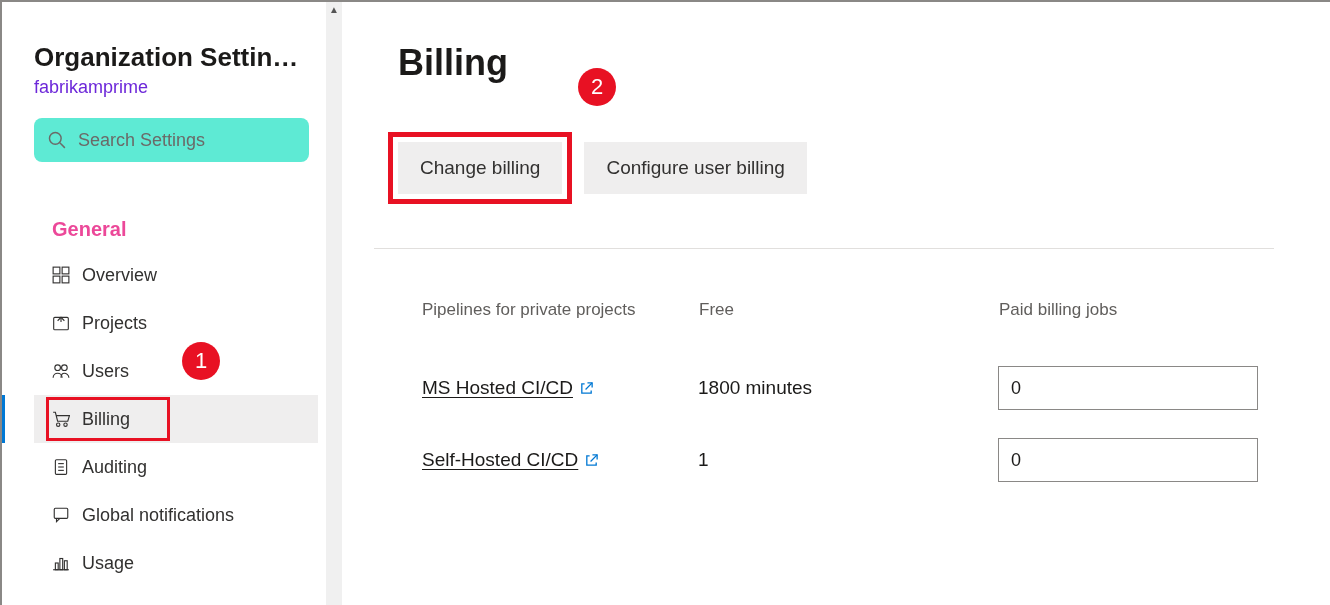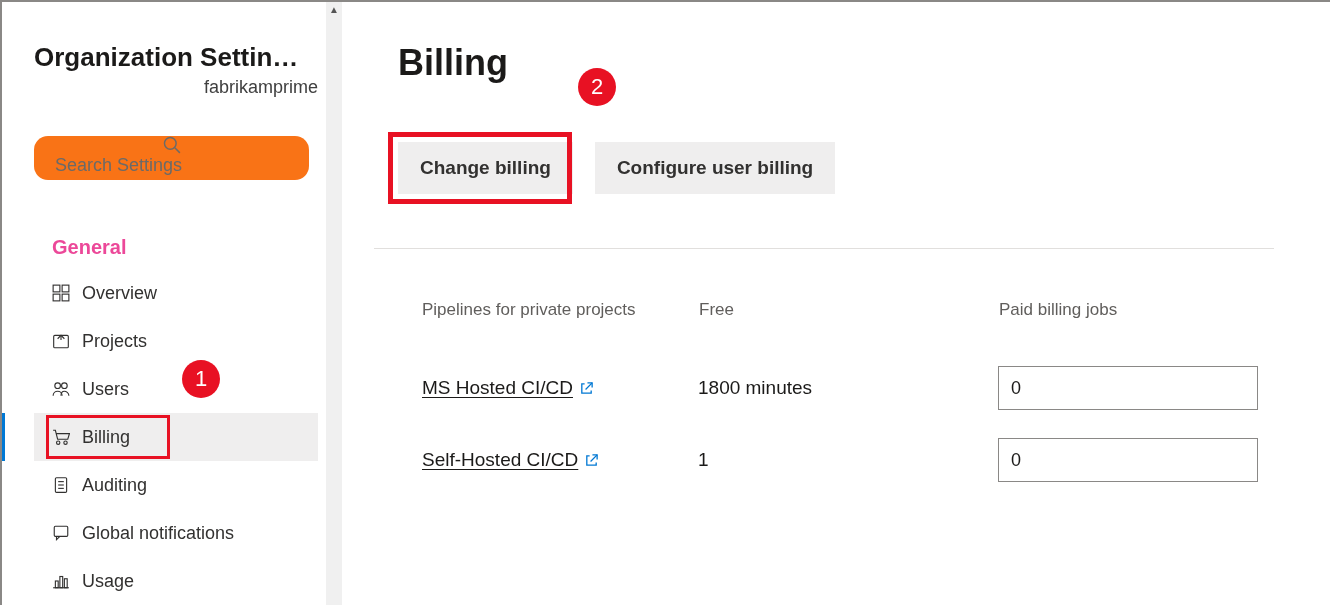--- a/index.html
+++ b/index.html
@@ -55,35 +55,33 @@
     font-weight: 600;
     margin: 0;
     white-space: nowrap;
     overflow: hidden;
     text-overflow: ellipsis;
     color: #1b1a19;
     max-width: 290px;
   }
   .org-sub {
     font-size: 18px;
-    color: #404040;
+    color: #6d28d9;
     margin-top: 4px;
-    margin-bottom: 38px;
-    text-align: right;
+    margin-bottom: 20px;
   }
   .search {
     display: flex;
     align-items: center;
-    background: #f97316;
+    background: #5eead4;
     height: 44px;
     padding: 0 14px;
     width: 275px;
-    border-radius: 14px;
+    border-radius: 8px;
     color: #6b6a68;
-    flex-direction: column;
   }
   .search svg { flex-shrink: 0; }
   .search-input {
     border: none;
     background: transparent;
     font-size: 18px;
     margin-left: 10px;
     width: 100%;
     color: #323130;
     outline: none;
@@ -178,21 +176,20 @@
   }
   .btn {
     background: #efeeee;
     border: none;
     font-size: 19px;
     padding: 0 22px;
     height: 52px;
     color: #323130;
     cursor: pointer;
     font-family: inherit;
-    font-weight: bold;
   }
   .red-box-2 {
     position: absolute;
     left: -10px;
     top: -10px;
     width: 184px;
     height: 72px;
     border: 5px solid #e81123;
     pointer-events: none;
   }

